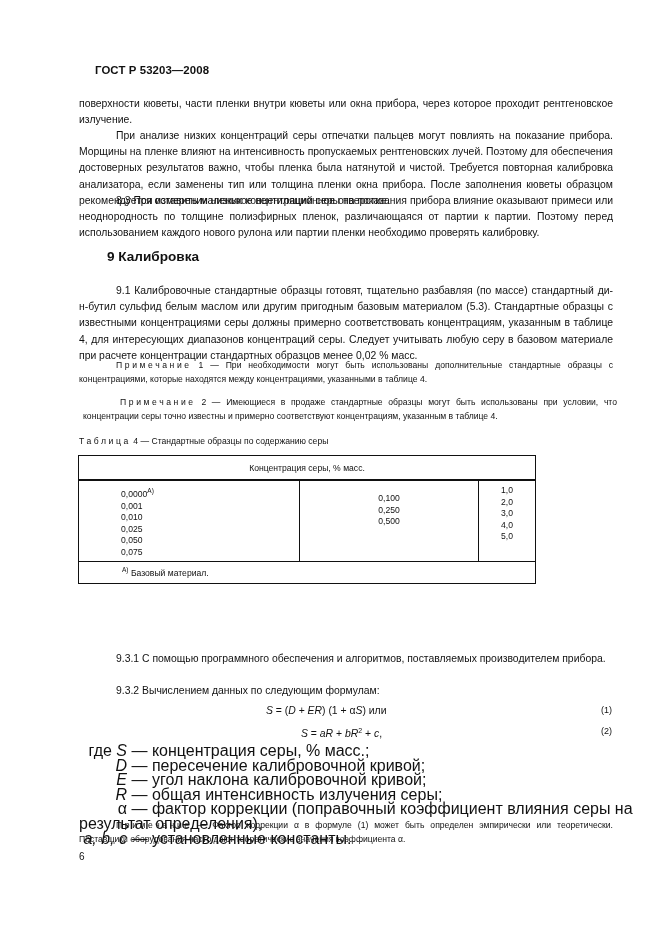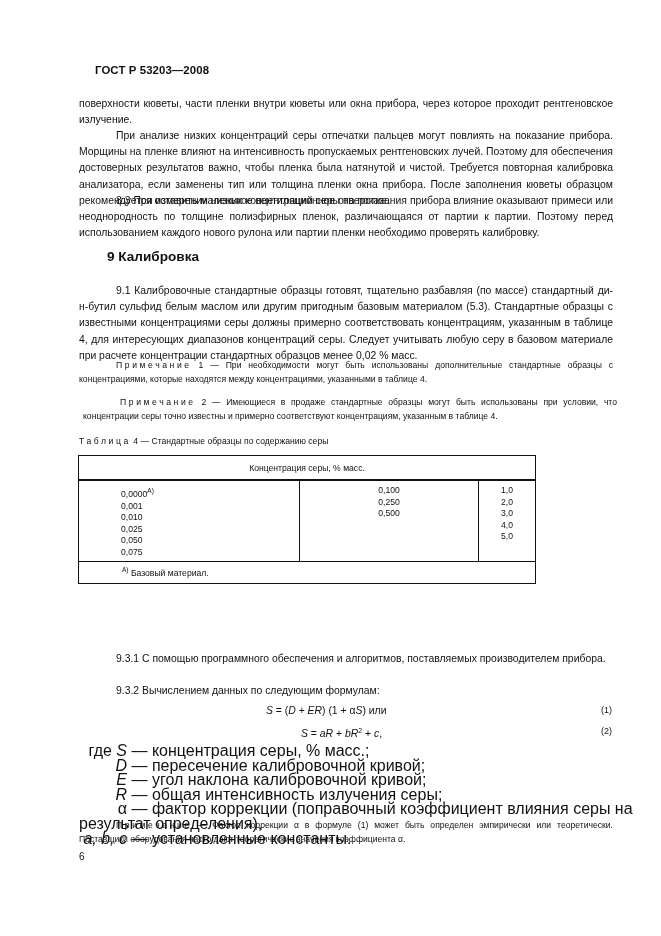--- a/index.html
+++ b/index.html
@@ -30,21 +30,21 @@
       position: absolute; left: 79px; top: 436px; font-size: 8.6px;
     }
     table.t4 {
       position: absolute; left: 78px; top: 455px; width: 458px;
       border-collapse: collapse; font-size: 8.6px;
     }
     table.t4 td, table.t4 th { border: 1px solid #111; padding: 0; }
     table.t4 th { font-weight: normal; height: 23px; text-align: center; }
     table.t4 tr.hdr th { border-bottom: 2.5px solid #111; }
     table.t4 td.c1 { width: 178px; vertical-align: top; padding: 4px 0 2px 42px; line-height: 11.6px; }
-    table.t4 td.c2 { width: 178px; vertical-align: top; text-align: center; padding-top: 4px; line-height: 11.6px; }
+    table.t4 td.c2 { width: 178px; vertical-align: top; text-align: center; padding-top: 12px; line-height: 11.6px; }
     table.t4 td.c3 { vertical-align: top; text-align: center; padding-top: 4px; line-height: 11.6px; }
     table.t4 td.foot { height: 21px; padding-left: 43px; }
     sup { font-size: 6.5px; vertical-align: 4px; }
     .formula {
       position: absolute; font-size: 10.4px; line-height: 14px;
     }
     .eqnum { position: absolute; right: 49px; font-size: 9px; }
     i { font-style: italic; }
     .where { position: absolute; left: 79px; font-size: 16px; line-height: 14.6px; }
     .where .sym { display: inline-block; width: 48px; text-align: right; }

